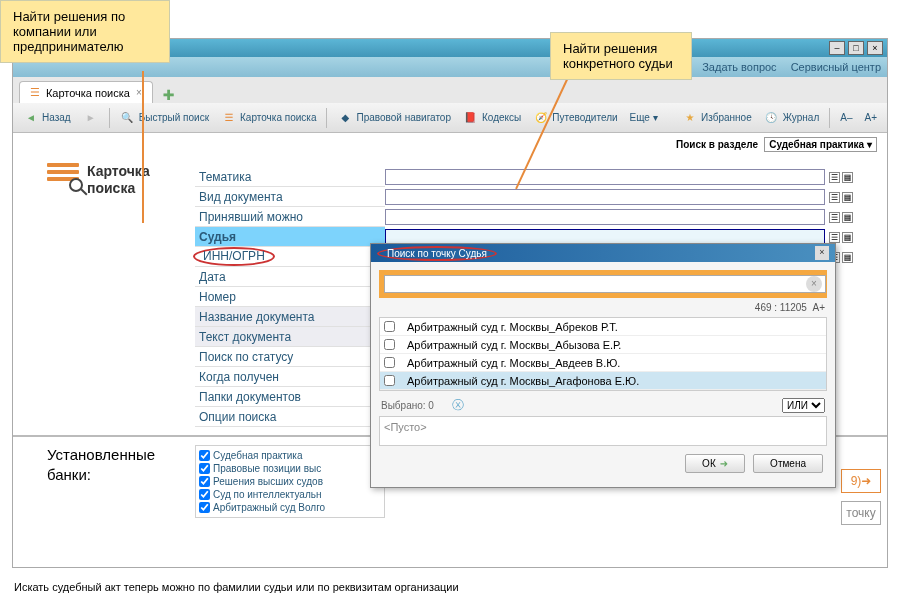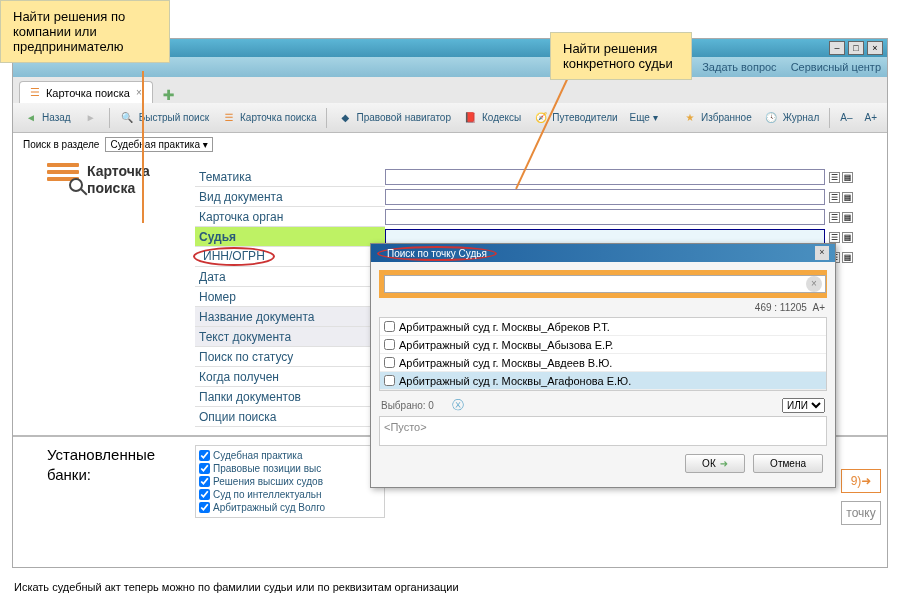--- a/index.html
+++ b/index.html
@@ -11,34 +11,34 @@
 .win-btn { width: 16px; height: 14px; background: #e0e0e0; border: 1px solid #666; font-size: 9px; text-align: center; line-height: 12px; }
 .menu-bar { height: 20px; background: linear-gradient(#a7d4e4, #87bdd4); display: flex; font-size: 11px; align-items: center; padding: 0 6px; gap: 14px; color: #2a5a7a; justify-content: flex-end; }
 .tab-bar { height: 26px; background: #e8e8e8; display: flex; align-items: flex-end; padding: 0 6px; }
 .tab { background: #fff; border: 1px solid #bbb; border-bottom: none; border-radius: 4px 4px 0 0; padding: 4px 10px; display: flex; align-items: center; gap: 6px; font-size: 11px; }
 .tab-close { color: #888; font-size: 10px; }
 .tab-add { margin-left: 4px; color: #6a6; font-size: 14px; padding: 0 6px; }
 .toolbar { height: 30px; background: linear-gradient(#f5f5f5, #e0e0e0); border-bottom: 1px solid #bbb; display: flex; align-items: center; padding: 0 6px; gap: 4px; font-size: 10px; }
 .tool-btn { display: flex; align-items: center; gap: 3px; padding: 2px 4px; color: #2a5a7a; }
 .tool-btn .ico { width: 16px; height: 16px; display: inline-flex; align-items: center; justify-content: center; }
 .tool-sep { width: 1px; height: 20px; background: #bbb; margin: 0 2px; }
-.sub-toolbar { height: 22px; display: flex; align-items: center; padding: 0 10px; font-size: 10px; gap: 6px; }
+.sub-toolbar { height: 22px; display: flex; justify-content: flex-end; align-items: center; padding: 0 10px; font-size: 10px; gap: 6px; font-weight: bold; }
 .select-box { border: 1px solid #999; padding: 1px 4px; font-size: 10px; }
 .content { display: flex; padding: 8px 0 0 34px; }
 .left-col { width: 148px; }
 .logo { display: flex; align-items: flex-start; gap: 8px; }
 .logo-icon { width: 32px; height: 28px; position: relative; }
 .logo-icon div { height: 4px; background: #e68a3a; margin-bottom: 3px; border-radius: 1px; }
 .logo-icon .mag { position: absolute; right: -4px; bottom: -4px; width: 14px; height: 14px; border: 2px solid #444; border-radius: 50%; background: #fff; }
 .logo-icon .mag::after { content: ''; position: absolute; width: 2px; height: 8px; background: #444; right: -4px; bottom: -6px; transform: rotate(-45deg); }
 .logo-text { font-size: 14px; font-weight: bold; color: #333; line-height: 1.2; }
 .fields-col { width: 190px; padding-top: 4px; }
 .field-row { height: 20px; display: flex; align-items: center; font-size: 12px; color: #2a5a7a; padding-left: 4px; border-bottom: 1px solid #e0e0e0; cursor: pointer; }
 .field-row.shaded { background: #ededf2; }
-.field-row.selected { background: #bef264; font-weight: bold; }
+.field-row.selected { background: #7dd3fc; font-weight: bold; }
 .circle-red { border: 2px solid #c33; border-radius: 50%; padding: 0 8px 1px; display: inline-block; margin-left: -6px; }
 .inputs-col { flex: 1; padding-top: 4px; position: relative; }
 .input-row { height: 20px; display: flex; align-items: center; }
 .inp { flex: 1; height: 16px; border: 1px solid #88a; background: #fff; max-width: 440px; }
 .inp.selected { border: 1px solid #008; background: #eaf6fb; }
 .inp-icons { width: 30px; display: flex; gap: 2px; padding-left: 4px; }
 .inp-icons span { width: 11px; height: 11px; border: 1px solid #888; font-size: 8px; text-align: center; }
 .banks-section { border-top: 2px solid #bbb; margin-top: 8px; display: flex; padding: 8px 0 0 34px; }
 .banks-label { width: 148px; font-size: 15px; color: #000000; line-height: 1.3; }
 .banks-list { width: 190px; border: 1px solid #d0d0d0; padding: 3px; font-size: 10px; }
@@ -46,21 +46,21 @@
 .bank-item input { width: 11px; height: 11px; }
 .popup { position: absolute; left: 370px; top: 243px; width: 466px; background: #f5f5f5; border: 1px solid #888; z-index: 50; box-shadow: 2px 2px 6px rgba(0,0,0,0.3); }
 .popup-title { height: 18px; background: linear-gradient(90deg, #1a5a9a, #4a90c0); color: #fff; font-size: 10px; display: flex; align-items: center; padding: 0 6px; justify-content: space-between; }
 .popup-close { width: 14px; height: 14px; background: #ddd; color: #333; text-align: center; font-size: 9px; line-height: 13px; }
 .popup-body { padding: 8px; }
 .popup-search { background: #f5a841; padding: 5px; display: flex; align-items: center; }
 .popup-search-inp { flex: 1; height: 18px; border: 1px solid #aaa; background: #fff; }
 .popup-search-clear { width: 16px; height: 16px; background: #ddd; border-radius: 50%; margin-left: -20px; color: #888; text-align: center; font-size: 10px; line-height: 16px; }
 .popup-count { text-align: right; font-size: 10px; padding: 4px 2px; color: #555; }
 .popup-list { border: 1px solid #ccc; background: #fff; }
-.popup-item { height: 18px; display: flex; align-items: center; padding: 0 4px; gap: 4px; font-size: 11px; border-bottom: 1px solid #eee; }
+.popup-item { height: 18px; display: flex; align-items: center; padding: 0 4px; gap: 12px; font-size: 11px; border-bottom: 1px solid #eee; }
 .popup-item.hl { background: #cde5f2; }
 .popup-item input { width: 11px; height: 11px; }
 .popup-selected { display: flex; align-items: center; gap: 18px; padding: 6px 2px 2px; font-size: 10px; color: #666; }
 .popup-selected select { margin-left: auto; font-size: 10px; }
 .popup-empty { border: 1px solid #ccc; background: #fff; height: 30px; font-size: 11px; color: #888; padding: 4px; }
 .popup-buttons { display: flex; justify-content: flex-end; gap: 8px; padding: 8px 4px 6px; }
 .popup-btn { padding: 3px 16px; font-size: 10px; border: 1px solid #aaa; background: linear-gradient(#fff,#e0e0e0); border-radius: 2px; display: flex; align-items: center; gap: 4px; }
 .caption { position: absolute; left: 14px; bottom: 6px; font-size: 11px; font-family: Arial; }
 .action-btn { position: absolute; right: 6px; width: 40px; height: 24px; border: 1px solid #e68a3a; background: #fff; display: flex; align-items: center; justify-content: center; color: #e68a3a; font-size: 12px; }
 </style>
@@ -155,21 +155,21 @@
         <div class="logo-text">
           <div>Карточка</div>
           <div>поиска</div>
         </div>
       </div>
     </div>
 
     <div class="fields-col">
       <div class="field-row">Тематика</div>
       <div class="field-row">Вид документа</div>
-      <div class="field-row">Карточка орган</div>
+      <div class="field-row">Принявший можно</div>
       <div class="field-row selected">Судья</div>
       <div class="field-row">
           <span class="circle-red">ИНН/ОГРН</span>
         </div>
       <div class="field-row">Дата</div>
       <div class="field-row">Номер</div>
       <div class="field-row shaded">Название документа</div>
       <div class="field-row shaded">Текст документа</div>
       <div class="field-row">Поиск по статусу</div>
       <div class="field-row">Когда получен</div>

